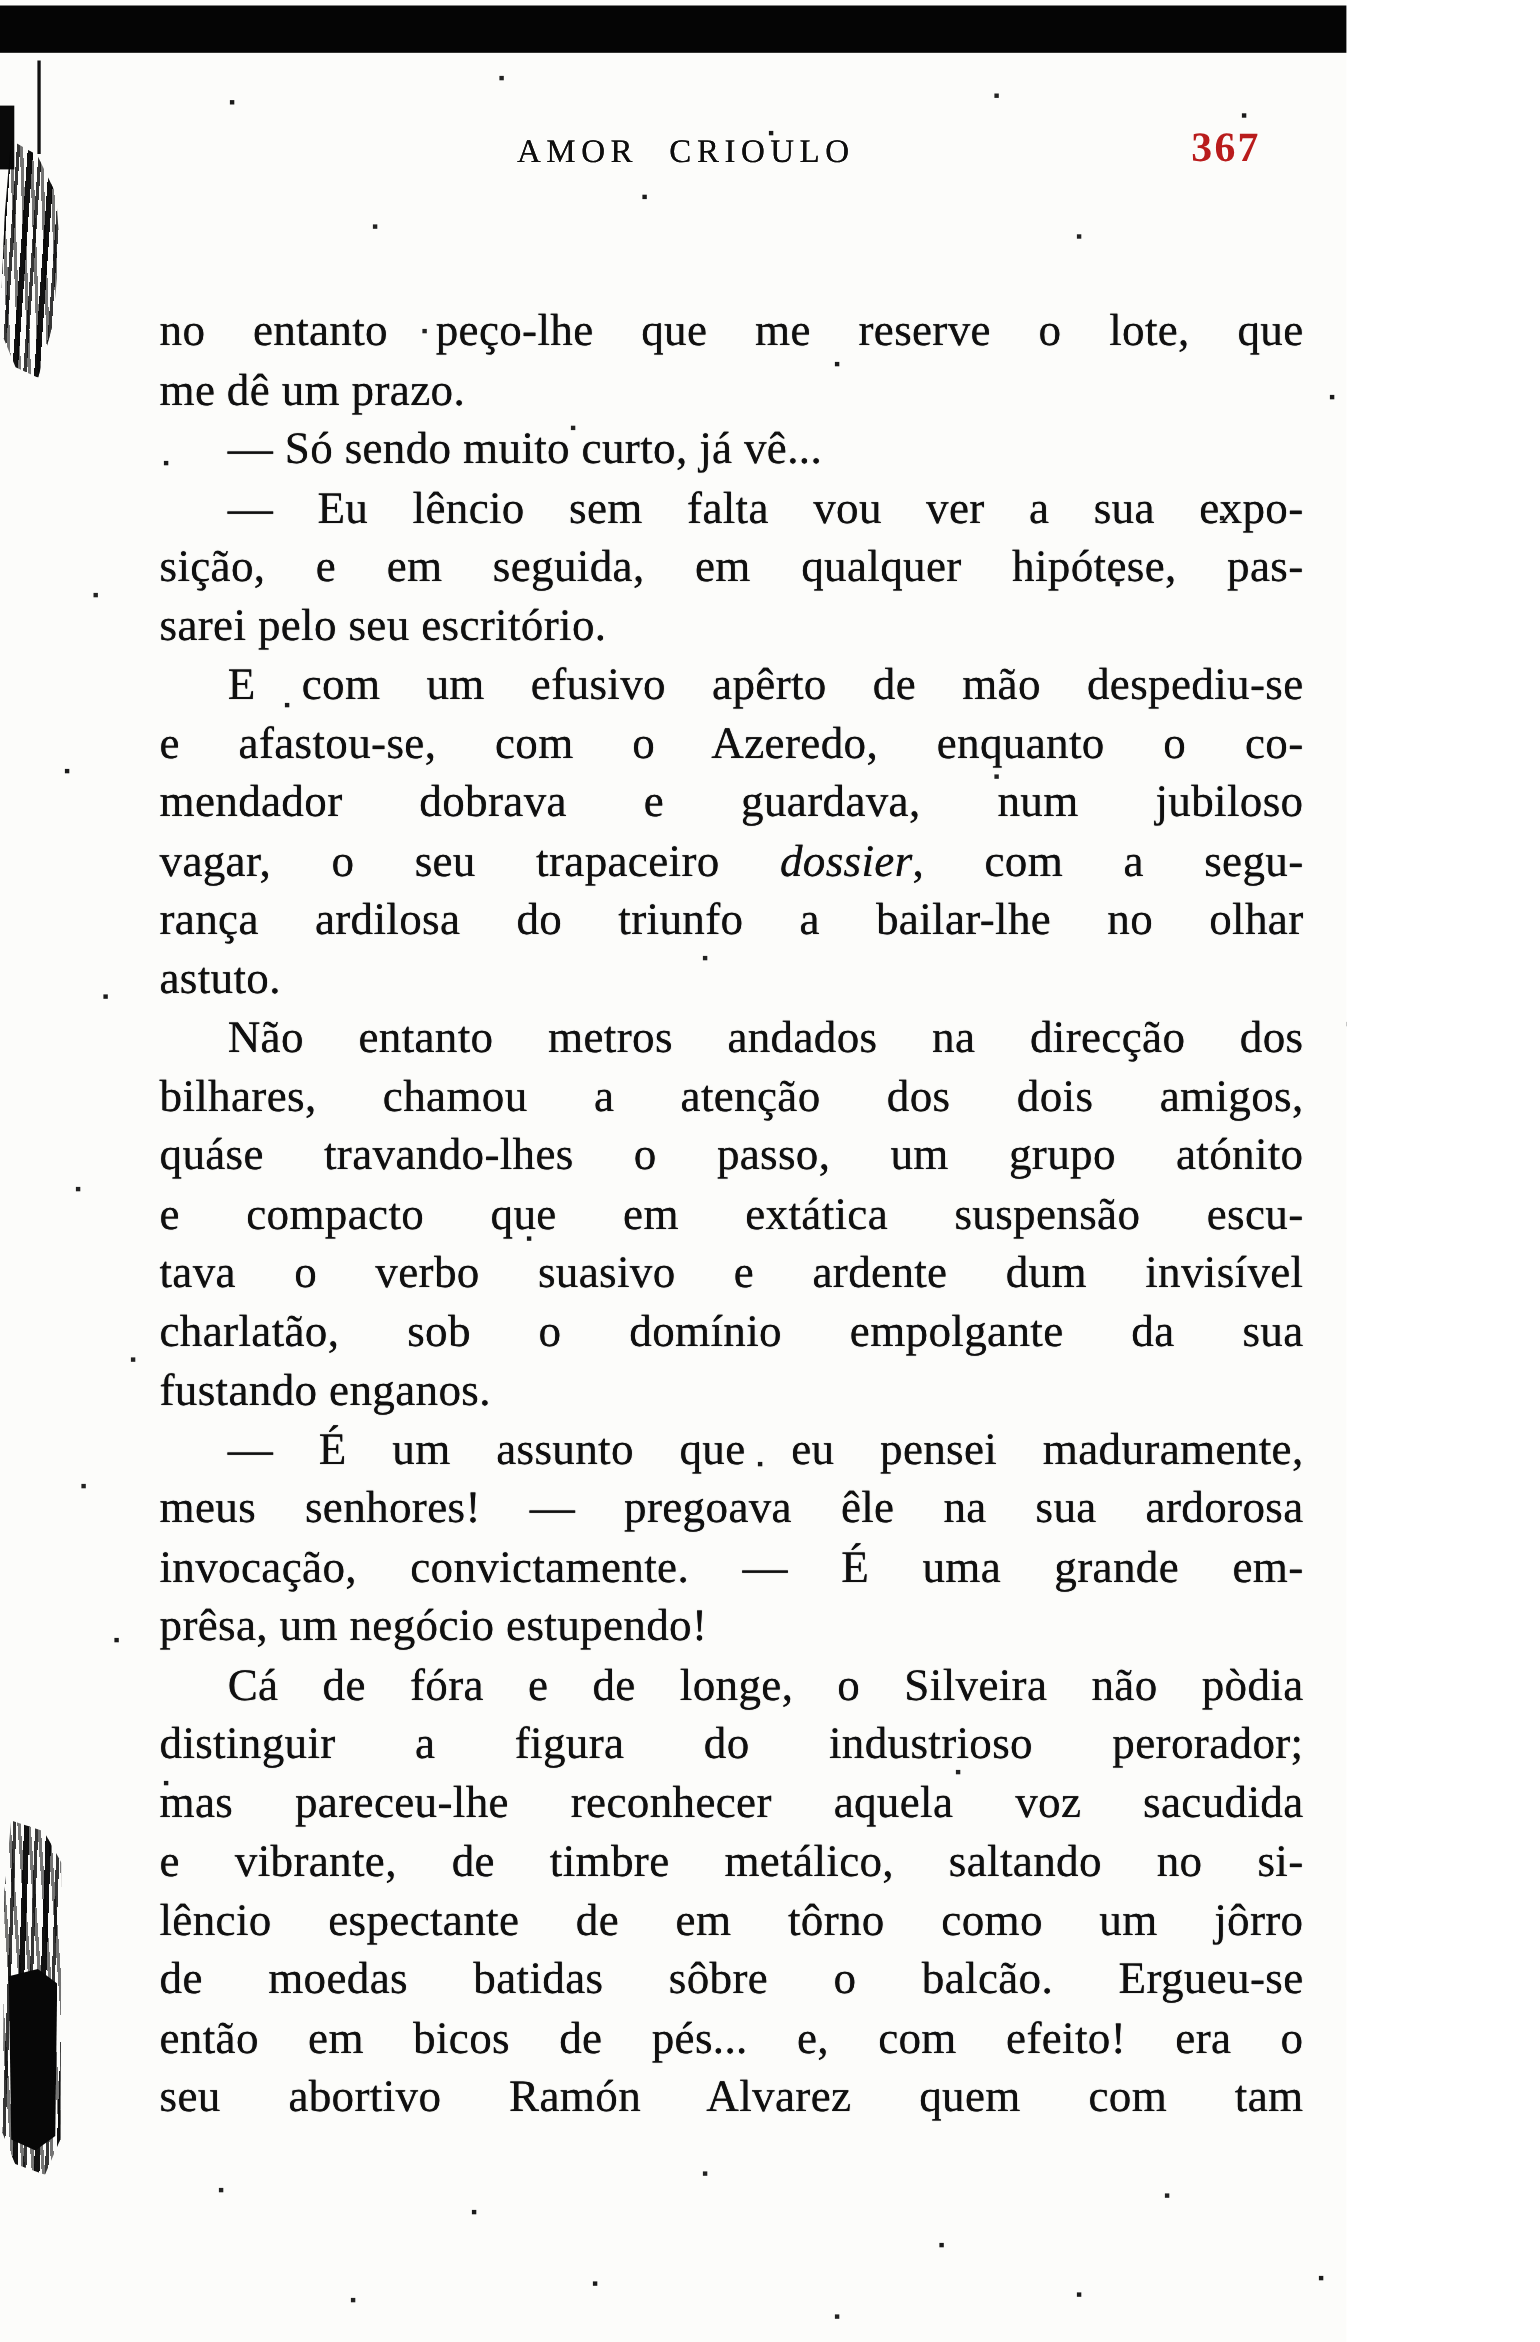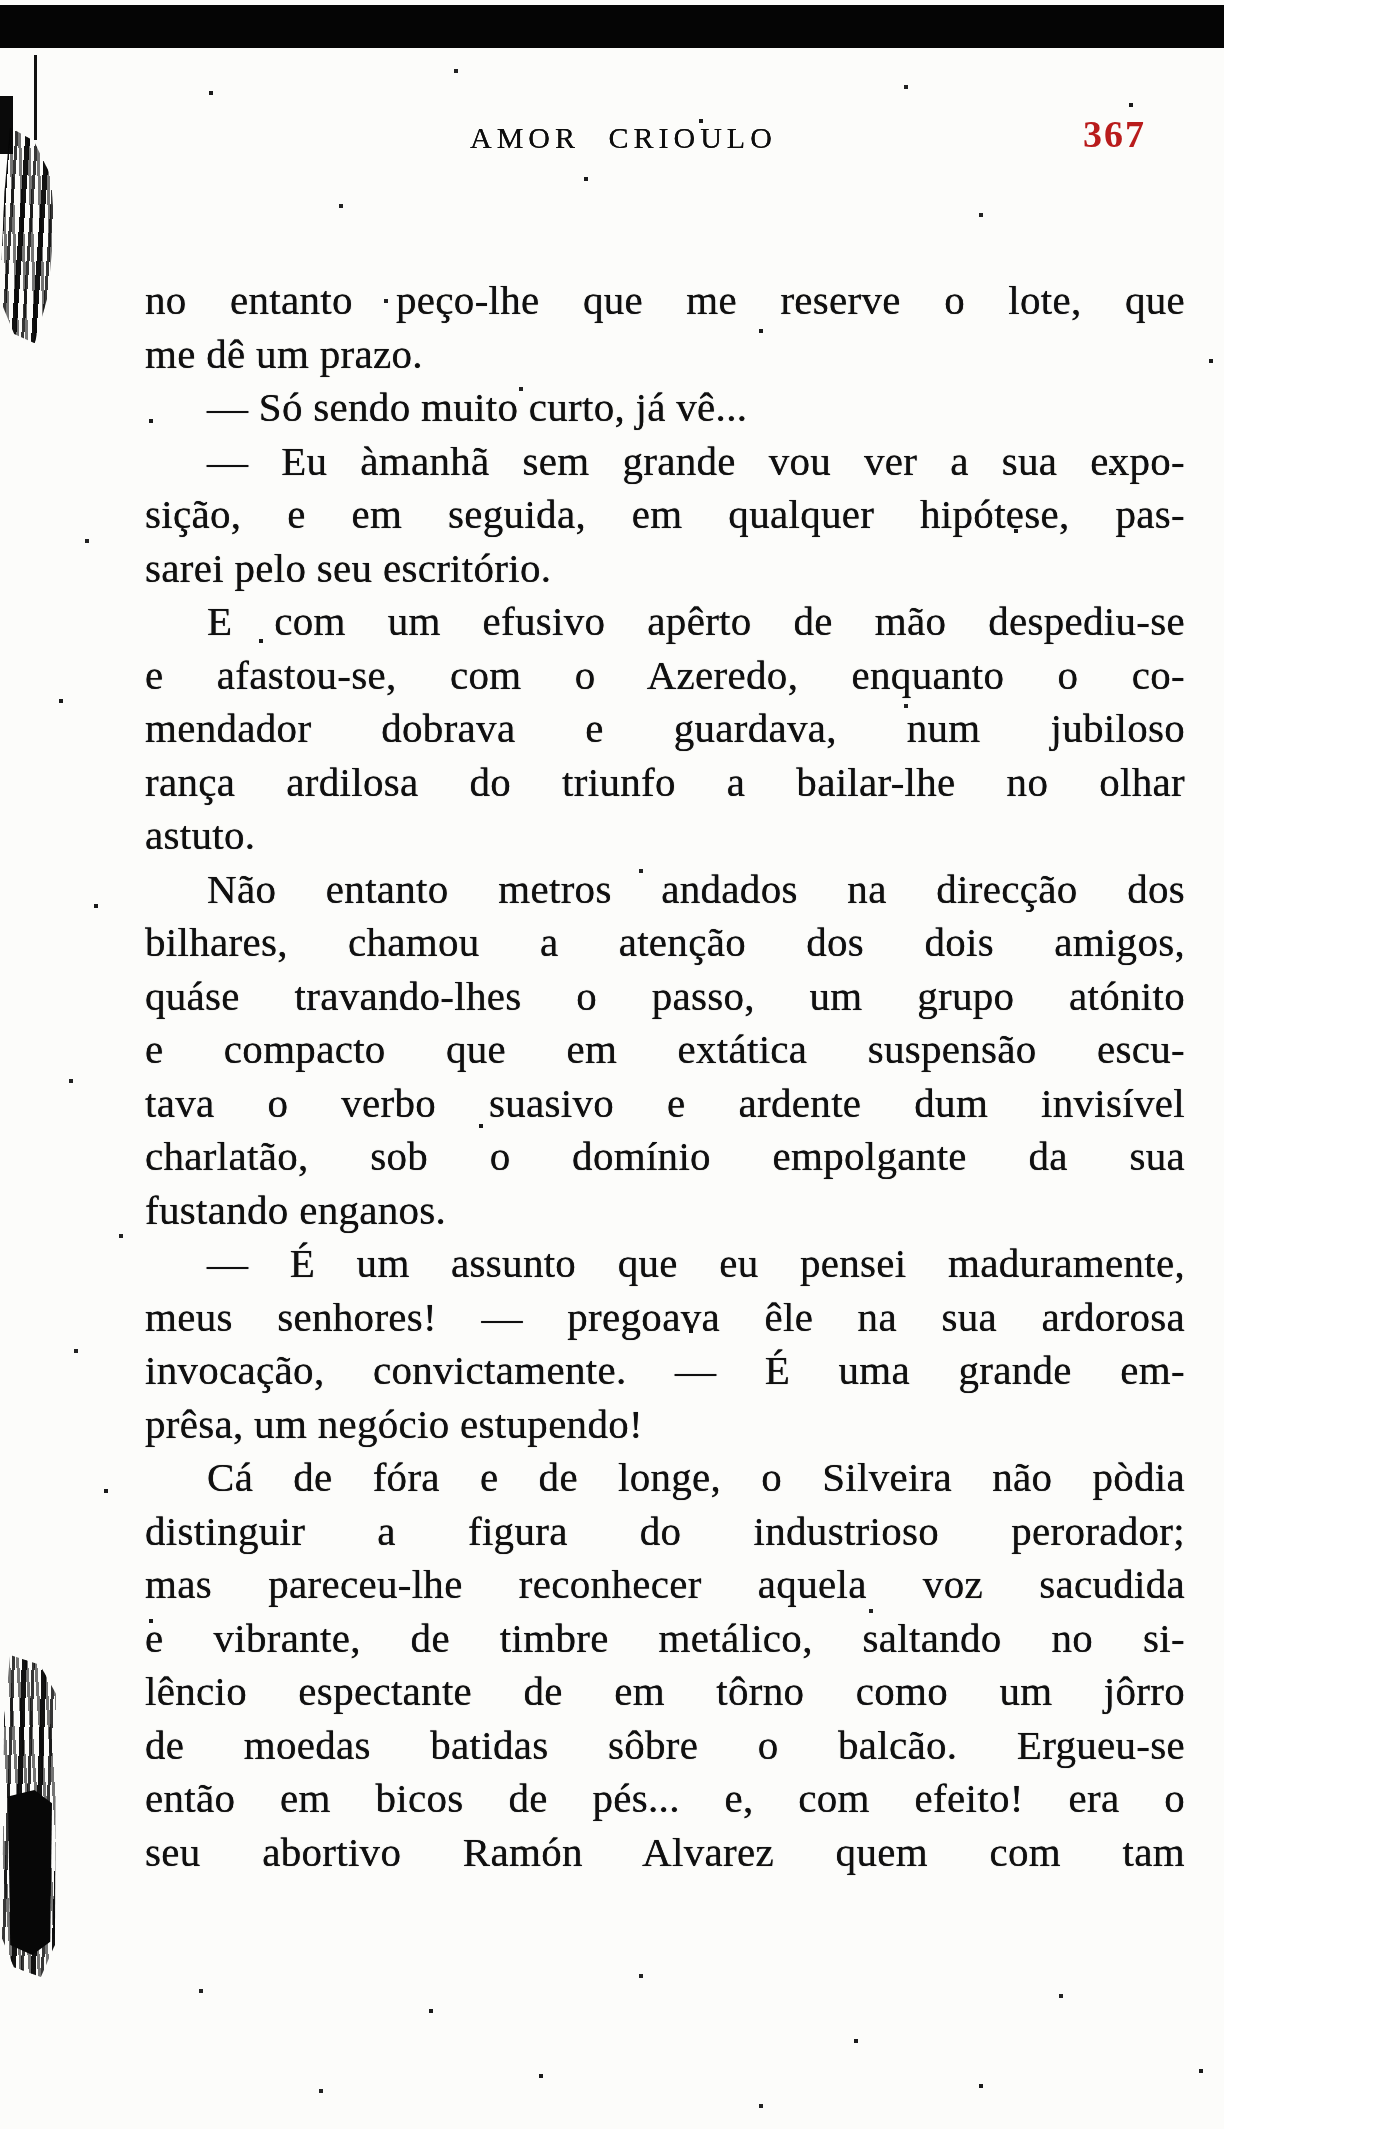--- a/index.html
+++ b/index.html
@@ -108,26 +108,27 @@
   <div class="smudge-2-core"></div>
   <div class="speckles"></div>
 
   <div class="running-title">AMOR CRIOULO</div>
   <div class="page-number">367</div>
 
   <div class="text-block">
       <div class="line justify"><span>no entanto peço-lhe que me reserve o lote, que</span></div>
       <div class="line"><span>me dê um prazo.</span></div>
       <div class="line indent"><span>— Só sendo muito curto, já vê...</span></div>
-      <div class="line indent justify"><span>— Eu àmanhã sem grande vou ver a sua expo-</span></div>
+      <div class="line indent justify"><span>— Eu lêncio sem falta vou ver a sua expo-</span></div>
       <div class="line justify"><span>sição, e em seguida, em qualquer hipótese, pas-</span></div>
       <div class="line"><span>sarei pelo seu escritório.</span></div>
       <div class="line indent justify"><span>E com um efusivo apêrto de mão despediu-se</span></div>
       <div class="line justify"><span>e afastou-se, com o Azeredo, enquanto o co-</span></div>
       <div class="line justify"><span>mendador dobrava e guardava, num jubiloso</span></div>
+      <div class="line justify"><span>vagar, o seu trapaceiro </span><span class="italic">dossier</span><span>, com a segu-</span></div>
       <div class="line justify"><span>rança ardilosa do triunfo a bailar-lhe no olhar</span></div>
       <div class="line"><span>astuto.</span></div>
       <div class="line indent justify"><span>Não entanto metros andados na direcção dos</span></div>
       <div class="line justify"><span>bilhares, chamou a atenção dos dois amigos,</span></div>
       <div class="line justify"><span>quáse travando-lhes o passo, um grupo atónito</span></div>
       <div class="line justify"><span>e compacto que em extática suspensão escu-</span></div>
       <div class="line justify"><span>tava o verbo suasivo e ardente dum invisível</span></div>
       <div class="line justify"><span>charlatão, sob o domínio empolgante da sua</span></div>
       <div class="line"><span>fustando enganos.</span></div>
       <div class="line indent justify"><span>— É um assunto que eu pensei maduramente,</span></div>

